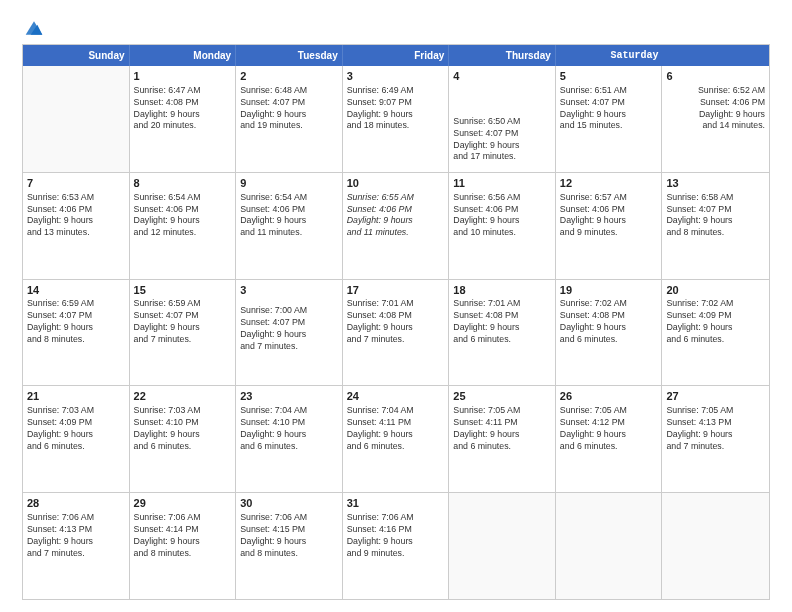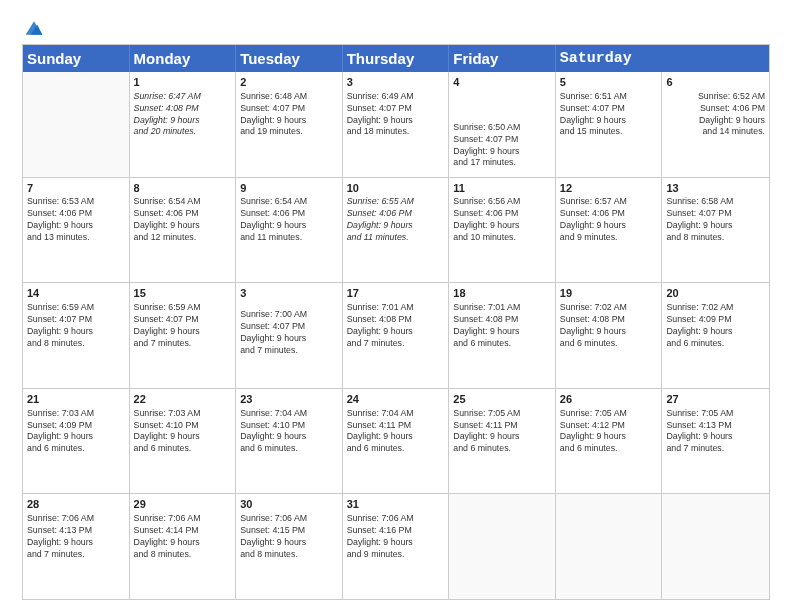--- a/index.html
+++ b/index.html
@@ -61,24 +61,24 @@
       flex-direction: column;
       border: 1px solid #ccc;
     }
     .cal-header {
       display: grid;
       grid-template-columns: repeat(7, 1fr);
       background: #3a6bc4;
     }
     .cal-header-cell {
       color: #fff;
-      font-size: 15px;
+      font-size: 10px;
       font-weight: bold;
       padding: 5px 4px;
-      text-align: left;
+      text-align: right;
       border-right: 1px solid #5580cc;
     }
     .cal-header-cell:last-child { border-right: none; font-family: Liberation Mono, monospace; }
     .cal-body {
       flex: 1;
       display: flex;
       flex-direction: column;
     }
     .cal-row {
       display: grid;
@@ -130,45 +130,45 @@
       <div class="title-month"></div>
       <div class="title-location"></div>
     </div>
   </div>
 
   <div class="calendar">
     <div class="cal-header">
       <div class="cal-header-cell">Sunday</div>
       <div class="cal-header-cell">Monday</div>
       <div class="cal-header-cell">Tuesday</div>
+      <div class="cal-header-cell">Friday</div>
       <div class="cal-header-cell">Thursday</div>
-      <div class="cal-header-cell">Friday</div>
       <div class="cal-header-cell">Saturday</div>
     </div>
     <div class="cal-body" id="cal-body">
     <div class="cal-row">
           <div class="cal-cell empty"></div>
           <div class="cal-cell">
             <div class="day-num">1</div>
-            <div class="cell-info" style="white-space: pre-line; font-style: italic;">Sunrise: 6:47 AM
+            <div class="cell-info" style="white-space: pre-line;">Sunrise: 6:47 AM
 Sunset: 4:08 PM
 Daylight: 9 hours
 and 20 minutes.</div>
           </div>
           <div class="cal-cell">
             <div class="day-num">2</div>
             <div class="cell-info" style="white-space: pre-line;">Sunrise: 6:48 AM
 Sunset: 4:07 PM
 Daylight: 9 hours
 and 19 minutes.</div>
           </div>
           <div class="cal-cell">
             <div class="day-num">3</div>
             <div class="cell-info" style="white-space: pre-line;">Sunrise: 6:49 AM
-Sunset: 4:07 PM
+Sunset: 9:07 PM
 Daylight: 9 hours
 and 18 minutes.</div>
           </div>
           <div class="cal-cell">
             <div class="day-num">4</div>
             <div class="cell-info" style="white-space: pre-line; margin-top: 32px;">Sunrise: 6:50 AM
 Sunset: 4:07 PM
 Daylight: 9 hours
 and 17 minutes.</div>
           </div>

